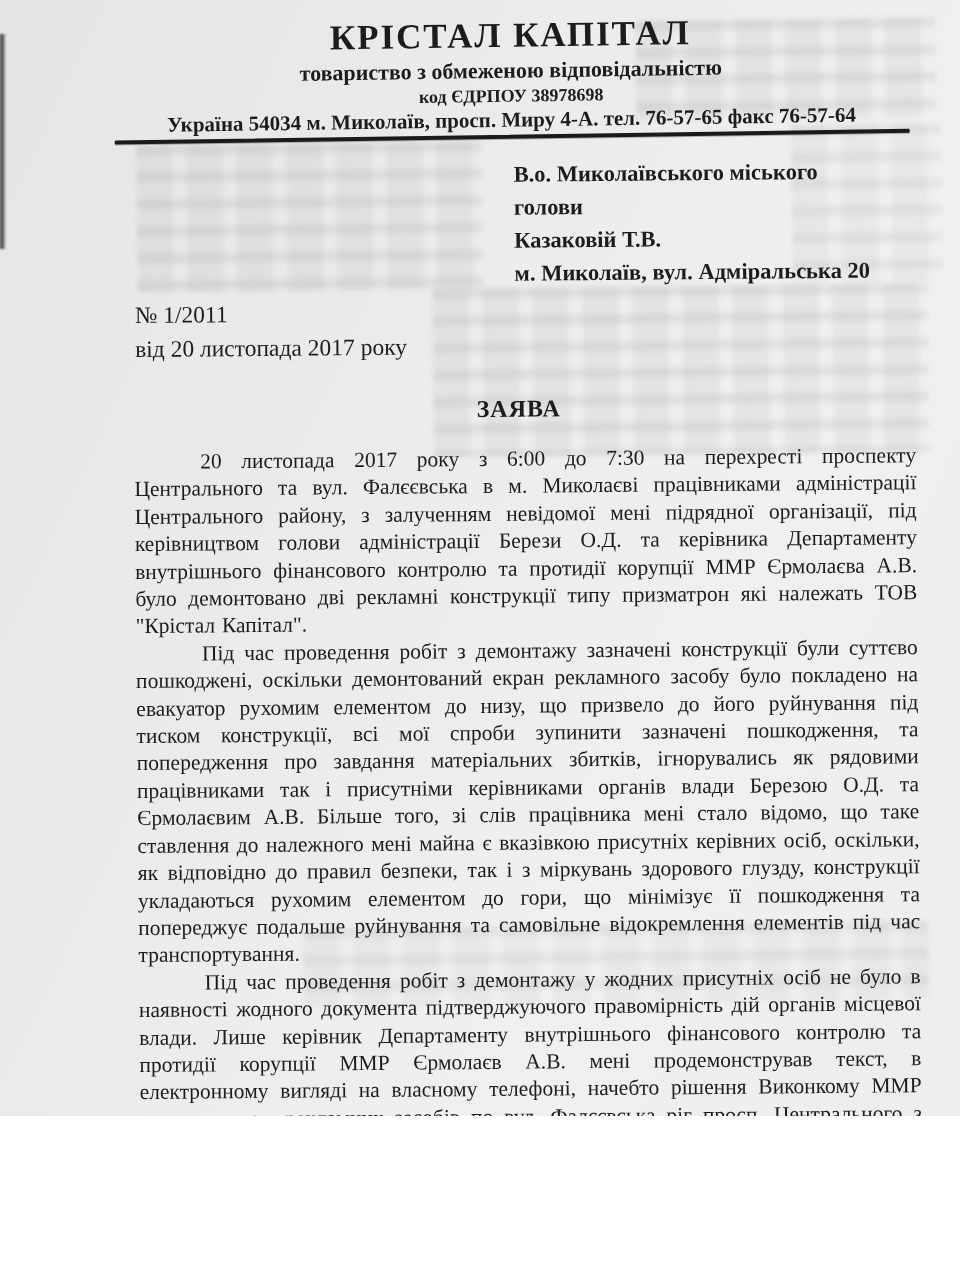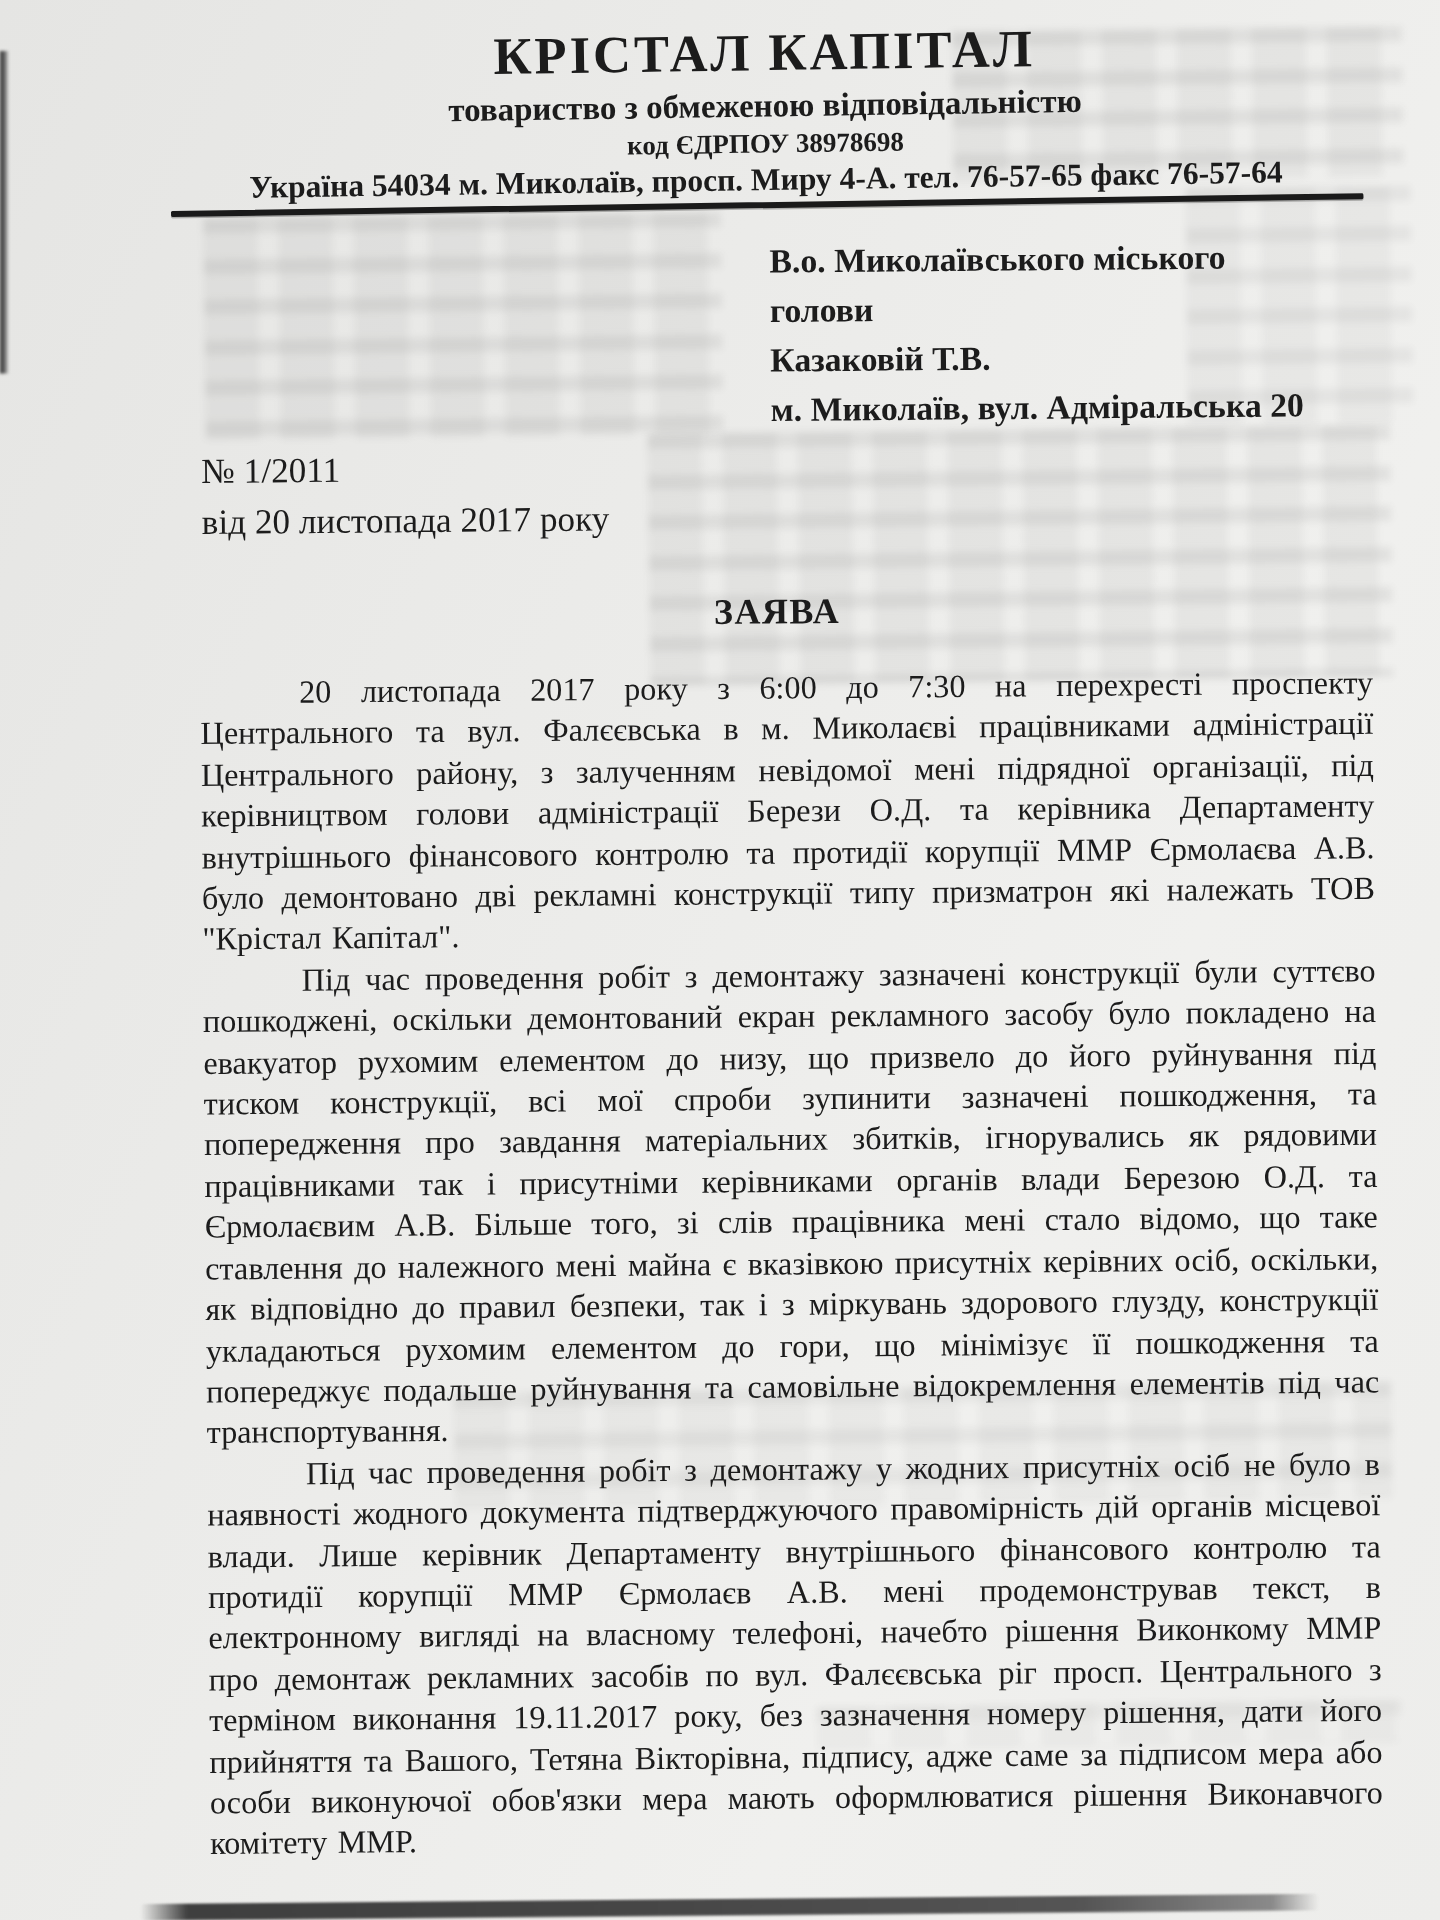--- a/index.html
+++ b/index.html
@@ -6,21 +6,21 @@
     margin: 0;
     padding: 0;
     width: 960px;
     height: 1280px;
     overflow: hidden;
     font-family: "Liberation Serif", "DejaVu Serif", serif;
   }
   .photo {
     position: relative;
     width: 960px;
-    height: 1280px;
+    height: 1116px;
     background: linear-gradient(115deg, #e5e5e3 0%, #eaeae8 30%, #f0f0ee 70%, #ededeb 100%);
     overflow: hidden;
   }
   
   .edge-sliver {
     position: absolute;
     left: 0; top: 34px;
     width: 6px; height: 215px;
     background: linear-gradient(90deg, #2f2f2f 0%, #6c6c6c 55%, rgba(120,120,120,0) 100%);
     filter: blur(1px);

